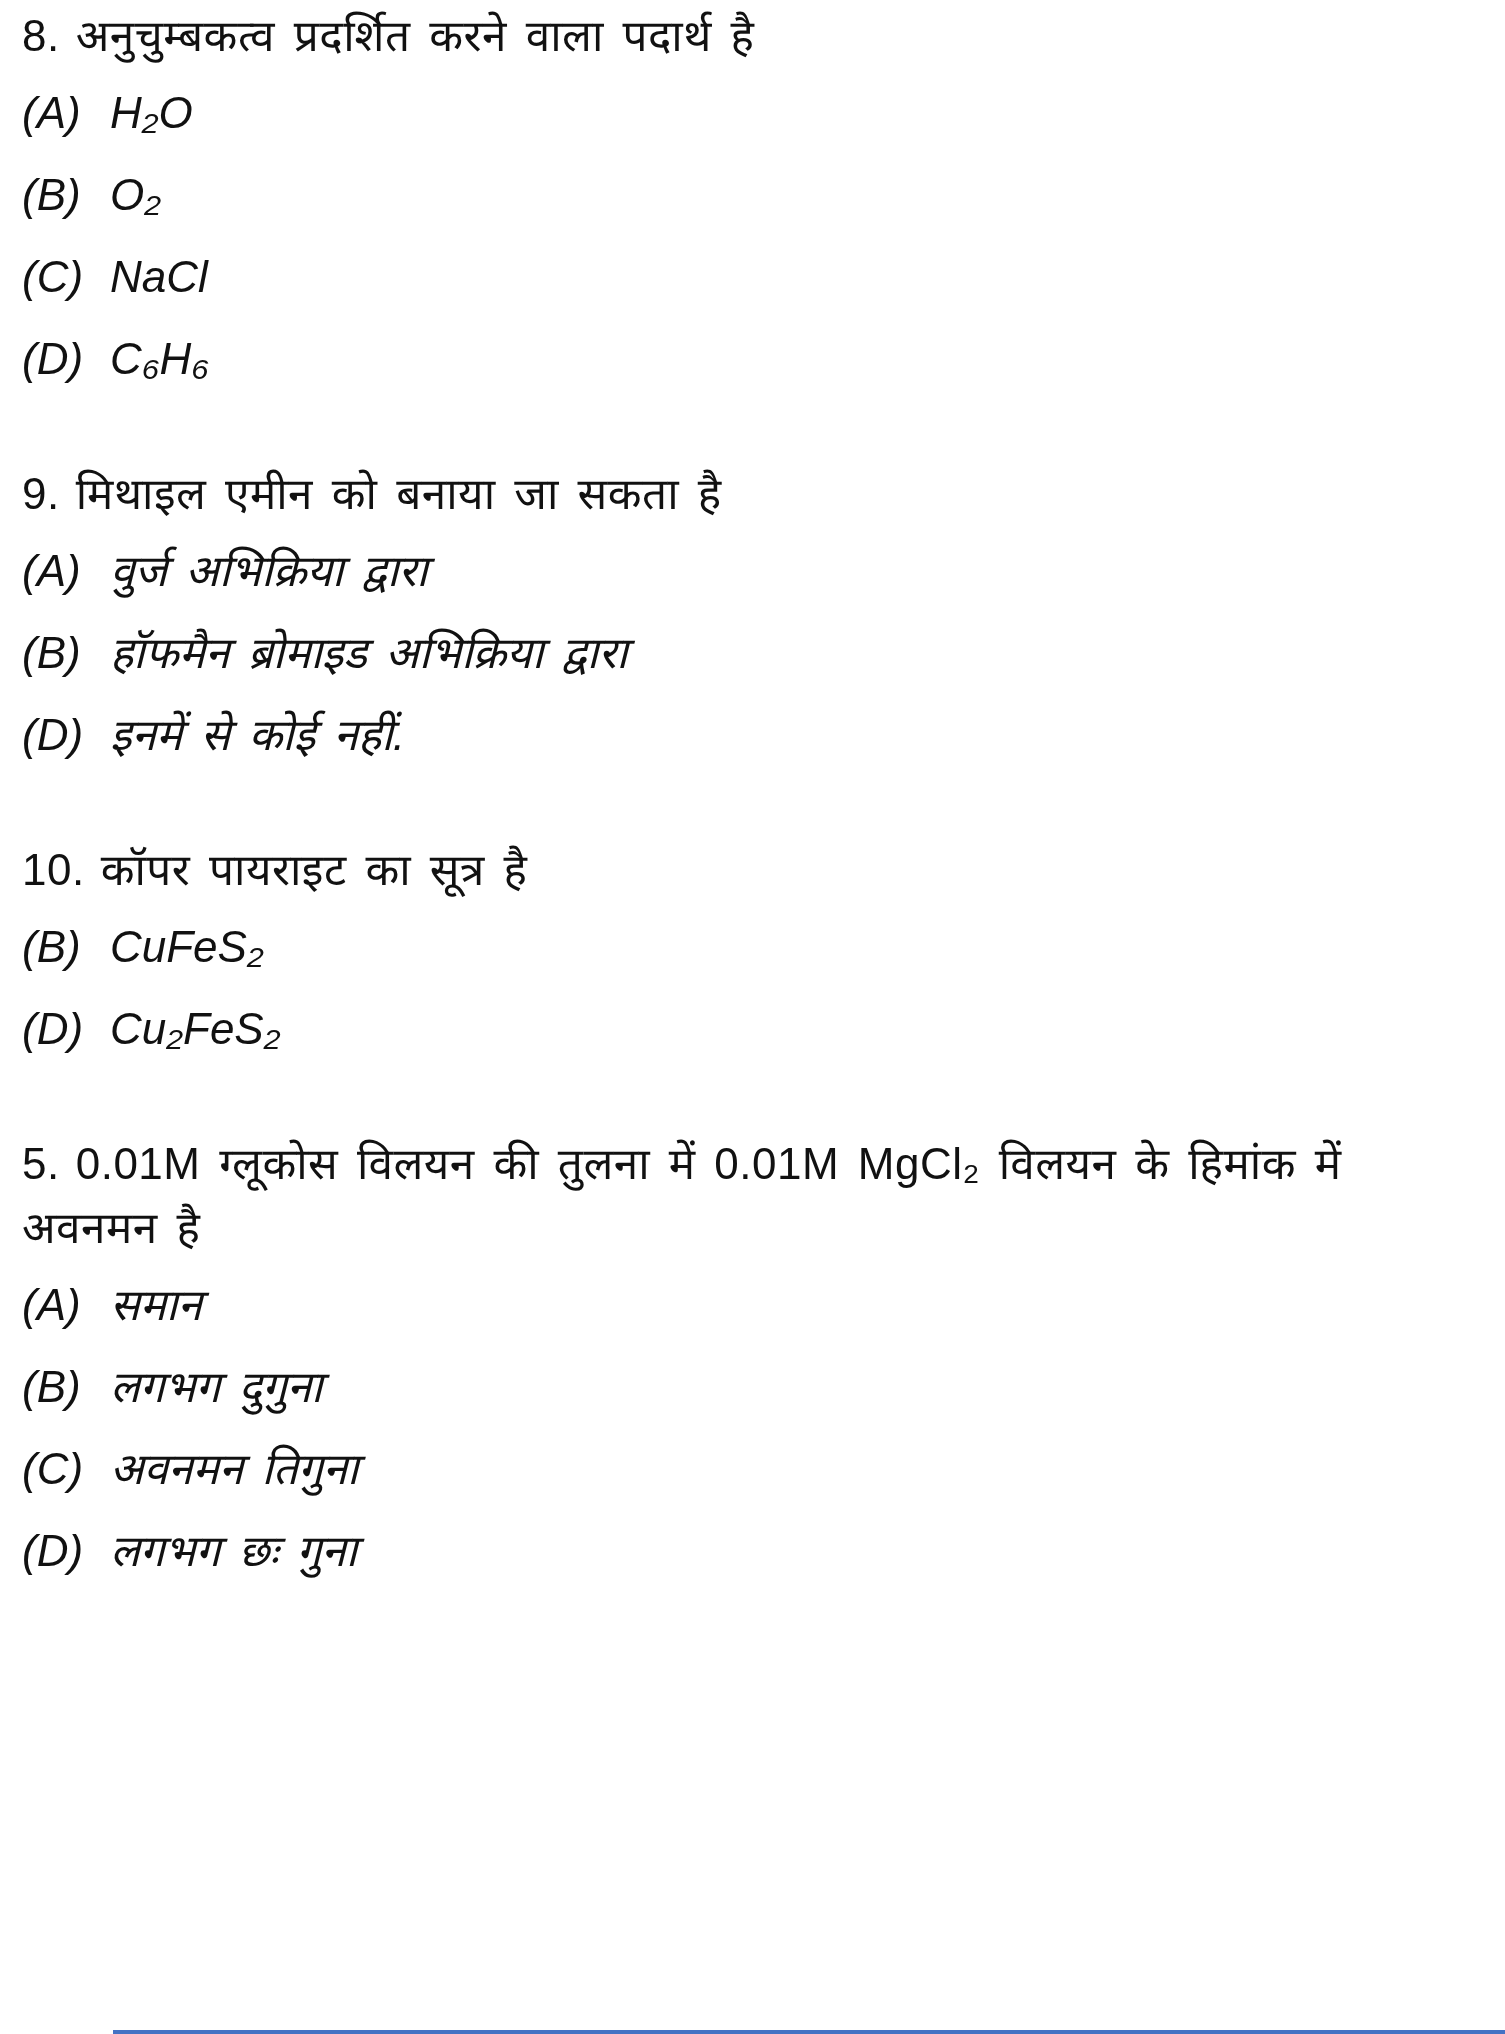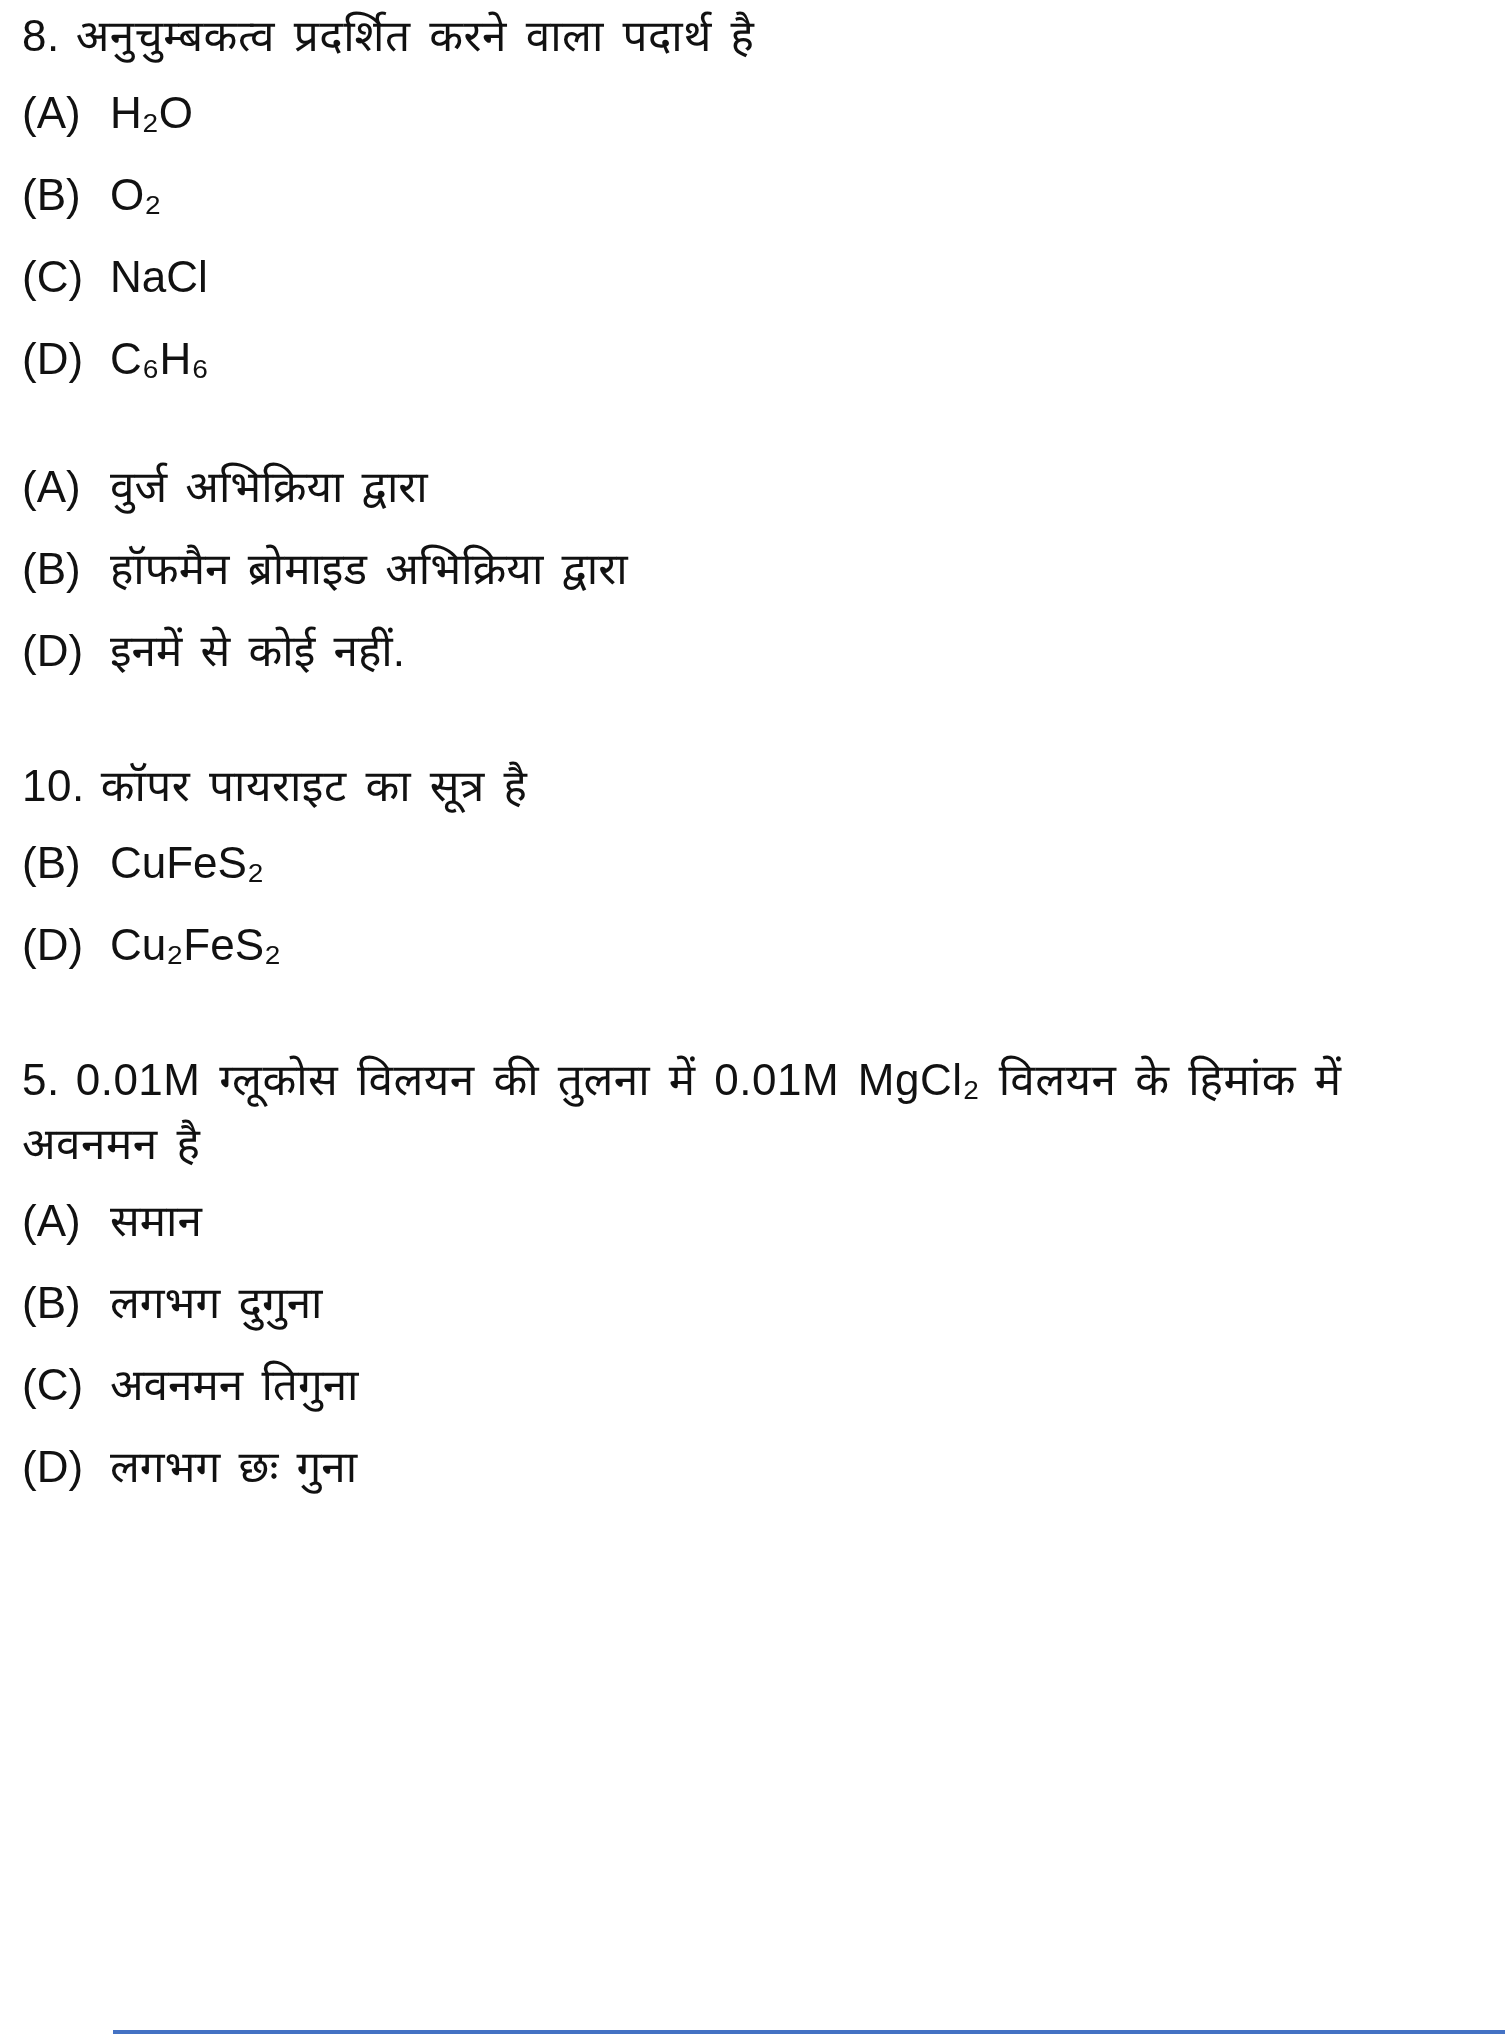--- a/index.html
+++ b/index.html
@@ -30,20 +30,21 @@
     word-spacing: 6px;
   }
   .q-num {
     margin-right: 16px;
   }
   .option {
     margin: 0 0 32px 0;
     line-height: 50px;
     white-space: nowrap;
     word-spacing: 6px;
+    font-style: italic;
   }
   .opt-label {
     display: inline-block;
     min-width: 88px;
   }
   .bottom-bar {
     position: absolute;
     left: 113px;
     right: 0;
     bottom: 0;
@@ -57,20 +58,21 @@
 
   <section class="question">
     <p class="q-line"><span class="q-num">8.</span><span class="q-text">अनुचुम्बकत्व प्रदर्शित करने वाला पदार्थ है</span></p>
     <p class="option"><span class="opt-label">(A)</span><span class="opt-text">H₂O</span></p>
     <p class="option"><span class="opt-label">(B)</span><span class="opt-text">O₂</span></p>
     <p class="option"><span class="opt-label">(C)</span><span class="opt-text">NaCl</span></p>
     <p class="option"><span class="opt-label">(D)</span><span class="opt-text">C₆H₆</span></p>
   </section>
 
   <section class="question">
+    <p class="q-line"><span class="q-num">9.</span><span class="q-text">मिथाइल एमीन को बनाया जा सकता है</span></p>
     <p class="option"><span class="opt-label">(A)</span><span class="opt-text">वुर्ज अभिक्रिया द्वारा</span></p>
     <p class="option"><span class="opt-label">(B)</span><span class="opt-text">हॉफमैन ब्रोमाइड अभिक्रिया द्वारा</span></p>
     <p class="option"><span class="opt-label">(D)</span><span class="opt-text">इनमें से कोई नहीं.</span></p>
   </section>
 
   <section class="question">
     <p class="q-line"><span class="q-num">10.</span><span class="q-text">कॉपर पायराइट का सूत्र है</span></p>
     <p class="option"><span class="opt-label">(B)</span><span class="opt-text">CuFeS₂</span></p>
     <p class="option"><span class="opt-label">(D)</span><span class="opt-text">Cu₂FeS₂</span></p>
   </section>

